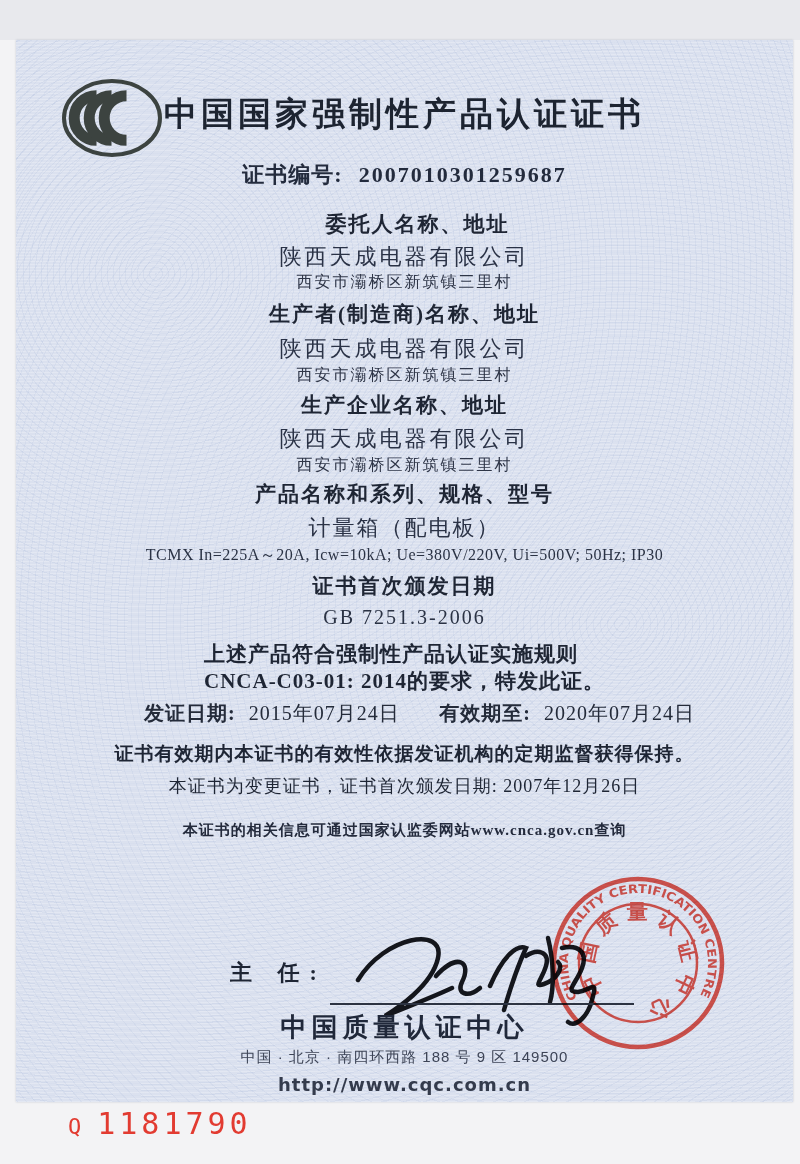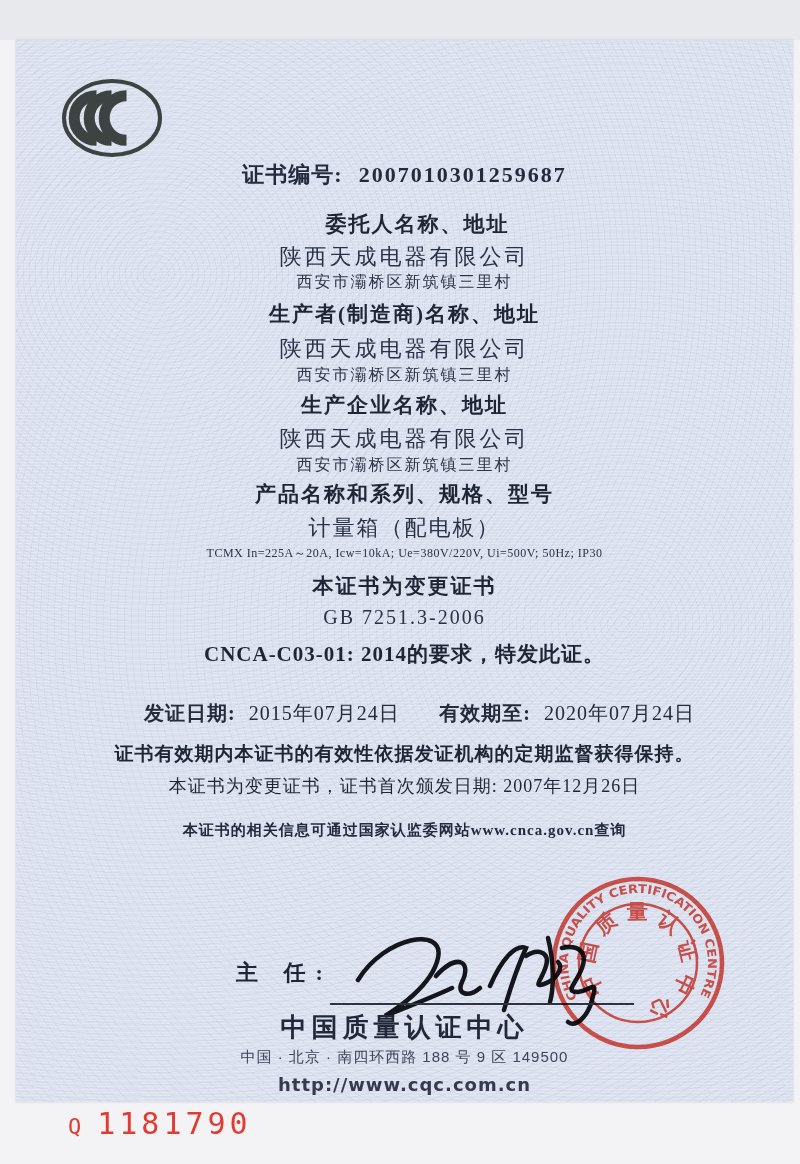--- a/index.html
+++ b/index.html
@@ -18,21 +18,21 @@
       repeating-linear-gradient(0deg, rgba(255,255,255,.22) 0 1px, transparent 1px 3px);
     box-shadow:0 0 2px rgba(120,130,150,.35);
   }
   .abs{position:absolute;left:0;width:100%;}
   .ctr{text-align:center;}
   .title{font-size:33px;font-weight:bold;letter-spacing:4px;color:#1d2431;}
   .certno{font-size:22px;font-weight:bold;letter-spacing:1px;color:#232b3d;}
   .sec-h{font-size:21px;font-weight:bold;letter-spacing:2px;color:#1e2534;}
   .sec-name{font-size:22px;letter-spacing:3px;color:#2a3246;}
   .sec-addr{font-size:16px;letter-spacing:2px;color:#2e3547;}
-  .spec{font-size:12px;letter-spacing:.5px;color:#2a3244;}
+  .spec{font-size:16px;letter-spacing:.5px;color:#2a3244;}
   .std{font-size:20px;letter-spacing:2px;color:#2a3244;}
   .stmt{font-size:21px;font-weight:bold;line-height:27px;letter-spacing:1px;color:#1e2534;
         left:50%;transform:translateX(-50%);width:auto;white-space:nowrap;text-align:left;}
   .dates{display:flex;justify-content:space-between;padding:0 118px 0 108px;box-sizing:border-box;}
   .dates .pair{white-space:nowrap;font-size:20px;}
   .dates .lbl{font-weight:bold;letter-spacing:1px;}
   .dates .val{letter-spacing:1px;margin-left:8px;}
   .note1{font-size:19px;font-weight:bold;letter-spacing:1px;color:#1e2534;}
   .note2{font-size:18px;font-weight:normal;letter-spacing:1px;color:#1e2534;}
   .note3{font-size:15px;font-weight:bold;letter-spacing:1px;color:#232a3c;}
@@ -56,20 +56,21 @@
 
   <div class="ccc">
     <svg width="108" height="84" viewBox="0 0 108 84">
       <ellipse cx="54" cy="42" rx="48" ry="37" fill="none" stroke="#3c4340" stroke-width="4"></ellipse>
       <path d="M 38.5 19.7 A 16 16 0 1 0 38.5 64.3" fill="none" stroke="#3c4340" stroke-width="11"></path>
       <path d="M 53.5 19.7 A 16 16 0 1 0 53.5 64.3" fill="none" stroke="#3c4340" stroke-width="11"></path>
       <path d="M 68.5 19.7 A 16 16 0 1 0 68.5 64.3" fill="none" stroke="#3c4340" stroke-width="11"></path>
     </svg>
   </div>
 
+  <div class="abs ctr title" style="top:52px;">中国国家强制性产品认证证书</div>
 
   <div class="abs ctr" style="top:120px;">
     <span class="certno">证书编号:</span>
     <span class="certno" style="margin-left:12px;letter-spacing:2px;">2007010301259687</span>
   </div>
 
   <div class="abs ctr sec-h" style="top:170px;padding-left:13px;">委托人名称、地址</div>
   <div class="abs ctr sec-name" style="top:202px;">陕西天成电器有限公司</div>
   <div class="abs ctr sec-addr" style="top:232px;">西安市灞桥区新筑镇三里村</div>
 
@@ -78,44 +79,45 @@
   <div class="abs ctr sec-addr" style="top:325px;">西安市灞桥区新筑镇三里村</div>
 
   <div class="abs ctr sec-h" style="top:351px;">生产企业名称、地址</div>
   <div class="abs ctr sec-name" style="top:384px;">陕西天成电器有限公司</div>
   <div class="abs ctr sec-addr" style="top:415px;">西安市灞桥区新筑镇三里村</div>
 
   <div class="abs ctr sec-h" style="top:440px;">产品名称和系列、规格、型号</div>
   <div class="abs ctr sec-name" style="top:473px;letter-spacing:2px;">计量箱（配电板）</div>
   <div class="abs ctr spec" style="top:505px;">TCMX In=225A～20A, Icw=10kA; Ue=380V/220V, Ui=500V; 50Hz; IP30</div>
 
-  <div class="abs ctr sec-h" style="top:532px;">本证书为变更证书</div>
+  <div class="abs ctr sec-h" style="top:532px;">证书首次颁发日期</div>
   <div class="abs ctr std" style="top:566px;">GB 7251.3-2006</div>
 
   <div class="abs stmt" style="top:601px;">
+    <div>上述产品符合强制性产品认证实施规则</div>
     <div>CNCA-C03-01: 2014的要求，特发此证。</div>
   </div>
 
   <div class="abs dates" style="top:660px;margin-left:20px;">
     <span class="pair">
       <span class="lbl">发证日期:</span>
       <span class="val">2015年07月24日</span>
     </span>
     <span class="pair">
       <span class="lbl">有效期至:</span>
       <span class="val">2020年07月24日</span>
     </span>
   </div>
 
   <div class="abs ctr note1" style="top:701px;">证书有效期内本证书的有效性依据发证机构的定期监督获得保持。</div>
   <div class="abs ctr note2" style="top:734px;">本证书为变更证书，证书首次颁发日期: 2007年12月26日</div>
   <div class="abs ctr note3" style="top:763px;margin-top:18px;">本证书的相关信息可通过国家认监委网站www.cnca.gov.cn查询</div>
 
 
-  <div class="abs director" style="left:220px;top:918px;width:auto;">主 任:</div>
+  <div class="abs director" style="left:214px;top:918px;width:auto;">主 任:</div>
   <div class="sig">
     <svg width="300" height="120" viewBox="0 0 300 120">
       <g fill="none" stroke="#14161c" stroke-width="4.5" stroke-linecap="round">
         <path d="M 18 62 C 45 18, 105 8, 98 40 C 92 68, 55 92, 45 98 C 70 88, 95 78, 112 70"></path>
         <path d="M 96 58 C 118 34, 132 44, 122 64 C 116 76, 128 80, 140 70"></path>
         <path d="M 150 68 C 162 40, 176 26, 186 30 C 176 52, 168 78, 164 92"></path>
         <path d="M 186 38 C 198 30, 210 34, 206 48 C 202 62, 192 70, 204 66 C 216 62, 224 50, 218 44"></path>
         <path d="M 208 20 C 214 44, 214 70, 210 84"></path>
         <path d="M 222 30 C 238 26, 248 34, 242 50 C 236 66, 224 74, 238 74 C 252 72, 258 60, 252 82 C 248 98, 236 110, 228 104"></path>
       </g>

